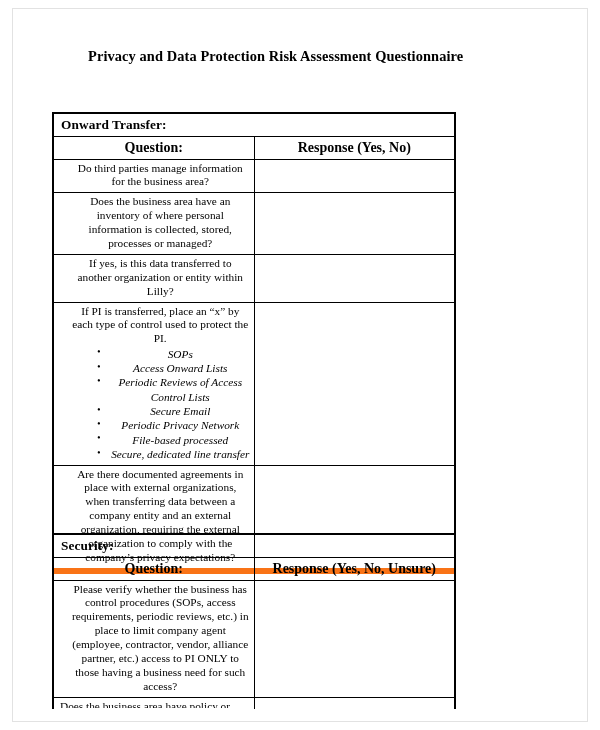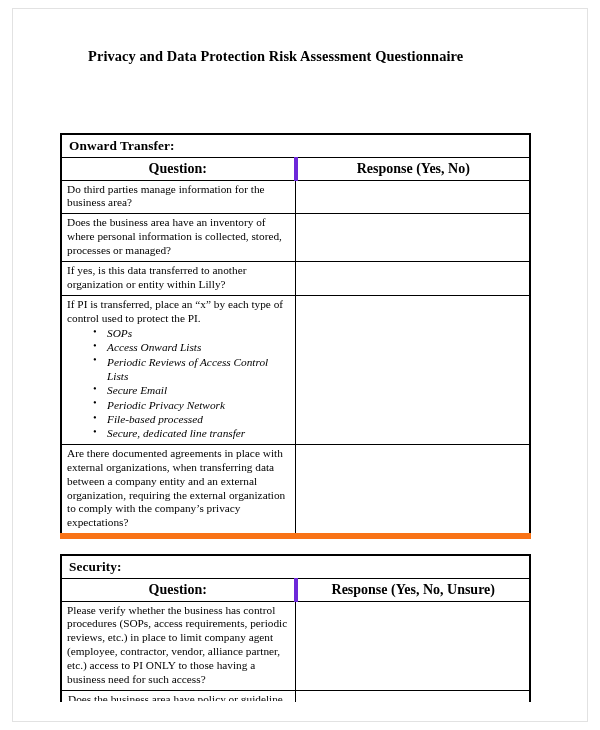--- a/index.html
+++ b/index.html
@@ -46,27 +46,26 @@
     font-size: 14.4px;
     font-weight: bold;
     letter-spacing: 0.1px;
     line-height: 1.2;
     margin-left: 29px;
   }
 
   
   .qtable {
     position: absolute;
-    left: 60px;
-    width: 471px;
+    left: 52px;
+    width: 404px;
     border-collapse: collapse;
     table-layout: fixed;
     font-size: 11.3px;
     line-height: 1.23;
-    margin-top: 21px;
   }
   .qtable.first { top: 112px; }
   .qtable.second { top: 533px; }
 
   .qtable td, .qtable th {
     border: 1px solid #000000;
     padding: 0;
     vertical-align: top;
     text-align: left;
     font-weight: normal;
@@ -89,28 +88,29 @@
 
   
   .head-row td {
     font-weight: bold;
     font-size: 14px;
     text-align: center;
     padding: 2px 0 2px 0;
     border-left: 2px solid #000000;
   }
   .head-row td.col-r {
-    border-left: 4px solid #6d28d9;
+    border-left: 1px solid #6d28d9;
     border-right: 2px solid #000000;
   }
 
   
   .q-row td.col-q {
     border-left: 2px solid #000000;
-    padding: 2px 4px 3px 5px;
+    padding: 2px 4px 3px 17px;
+    text-align: center;
   }
   .q-row td.col-r {
     border-right: 2px solid #000000;
   }
   .q-row.last td.col-q,
   .q-row.last td.col-r {
     border-bottom: 6px solid #f97316;
   }
 
   

